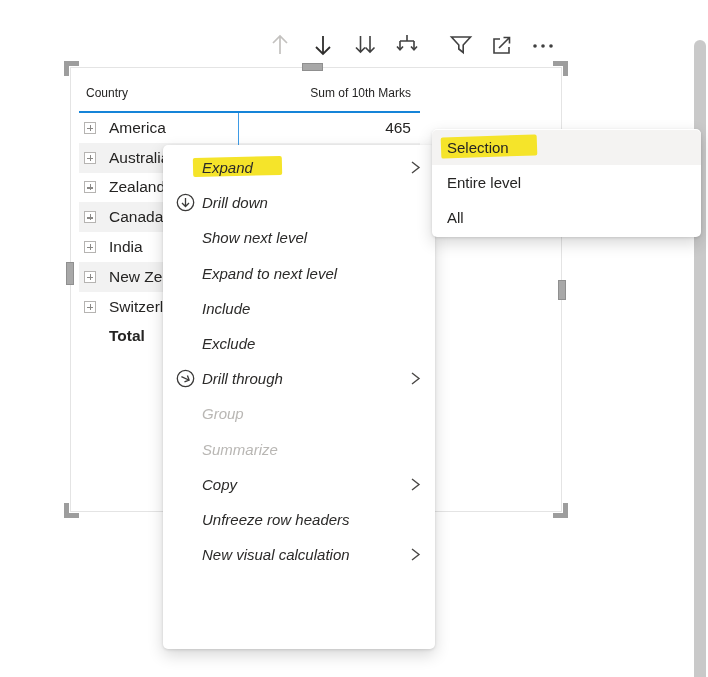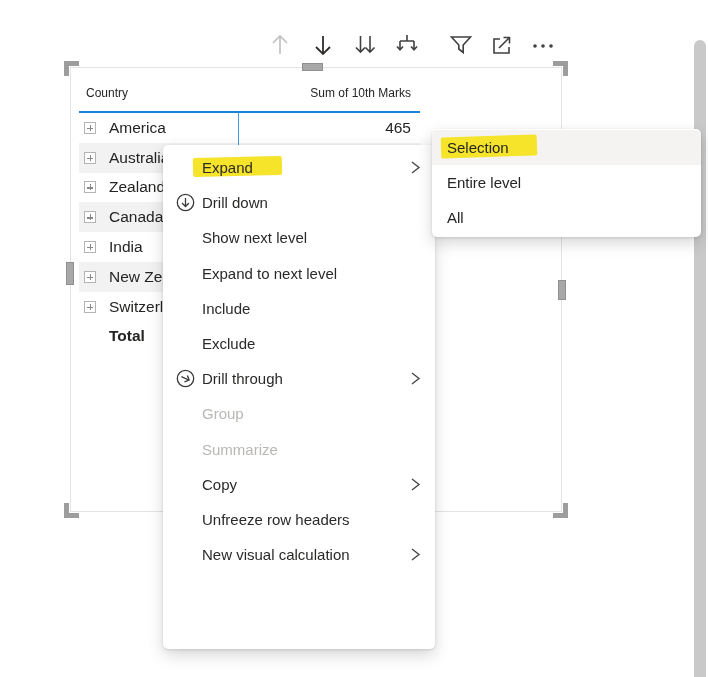--- a/index.html
+++ b/index.html
@@ -42,21 +42,21 @@
   .plus-box::after  { content:""; position:absolute; left:5px; top:2px; width:1.4px; height:6px; background:#8a8886; }
   .mx-label { margin-left:13px; }
   .mx-label.no-icon { margin-left:30px; }
   .mx-value { margin-left:auto; padding-right:9px; text-align:right; }
 
   
   #context-menu { position:absolute; left:163px; top:145px; width:272px; height:504px;
                   background:#fff; border-radius:5px; z-index:20; padding:5px 0;
                   box-shadow:0 6px 16px rgba(0,0,0,.16), 0 1px 3px rgba(0,0,0,.12); }
   .menu-item { position:relative; height:35.2px; display:flex; align-items:center;
-               padding-left:12px; font-size:15px; color:#2b2a29; cursor:pointer; }
+               padding-left:12px; font-size:15px; color:#2b2a29; cursor:pointer;font-style:italic; }
   .menu-item.disabled { color:#b9b7b4; cursor:default; }
   .mi-label { margin-left:27px; position:relative; z-index:2; }
   .mi-icon { position:absolute; left:12px; top:7px; width:21px; height:21px; z-index:2; }
   .mi-chevron { position:absolute; right:13px; top:10px; width:14px; height:15px; z-index:2; }
   .marker { position:absolute; background:#f5e42a; z-index:1; border-radius:2px; }
   .marker-expand { left:30px; top:7px; width:89px; height:19px; transform:rotate(-1.4deg); }
 
   
   #submenu { position:absolute; left:432px; top:129px; width:269px; height:108px;
              background:#fff; border-radius:5px; z-index:30; padding:1px 0;

